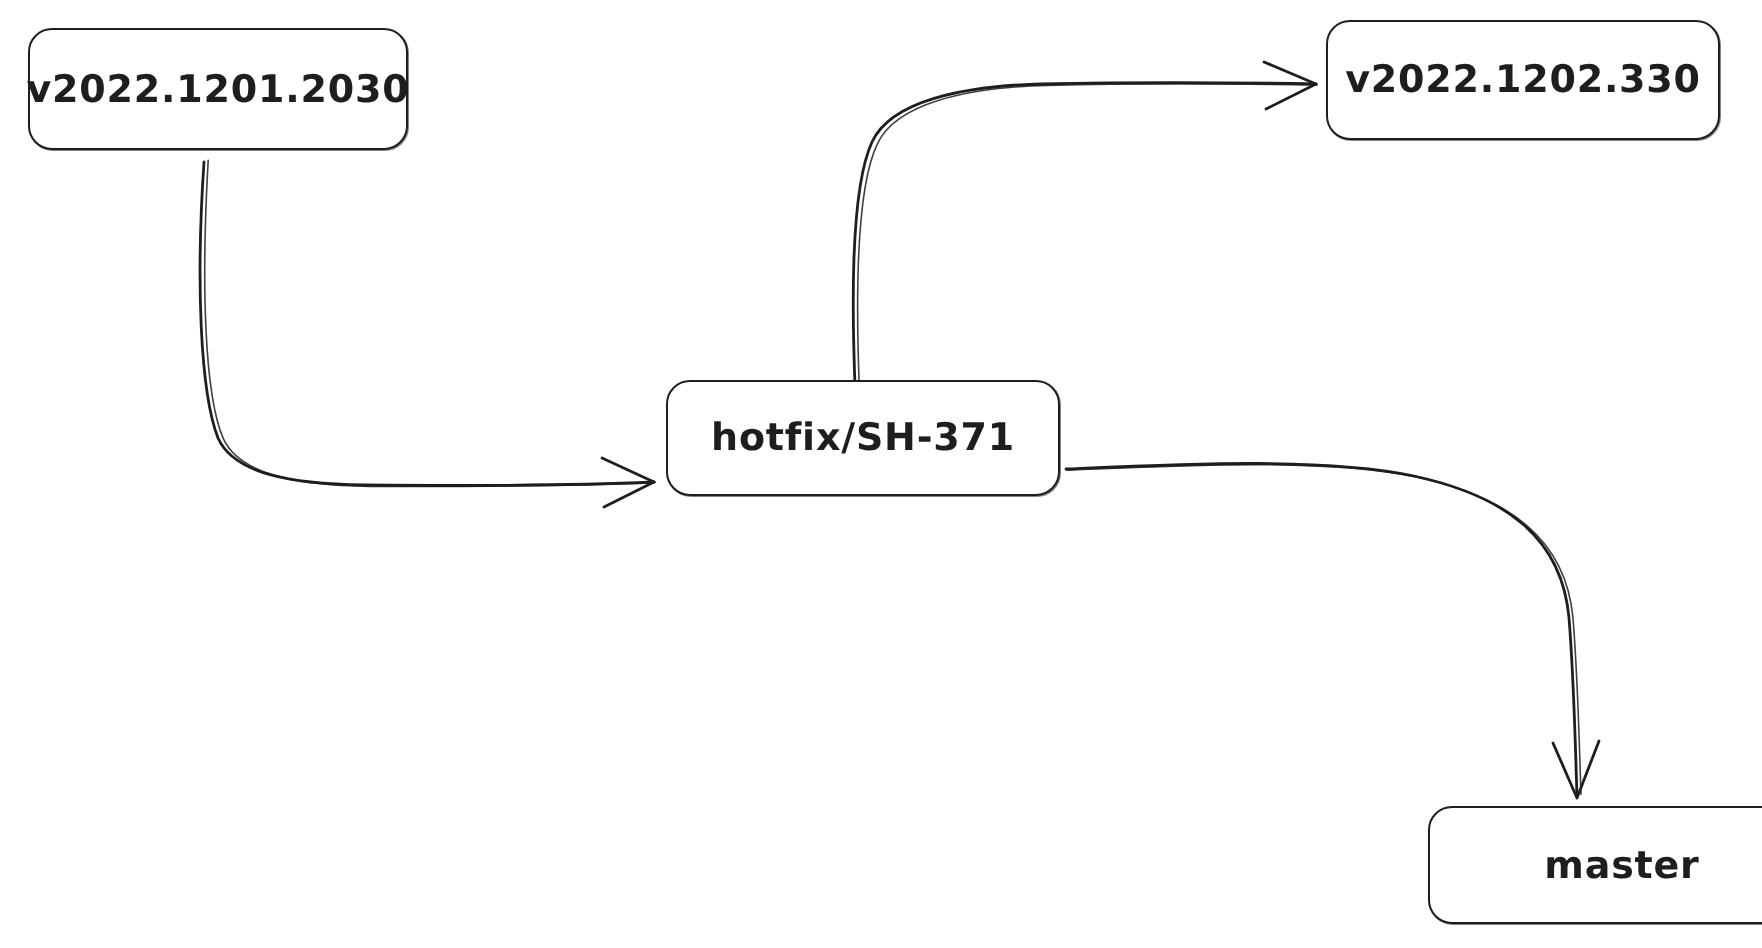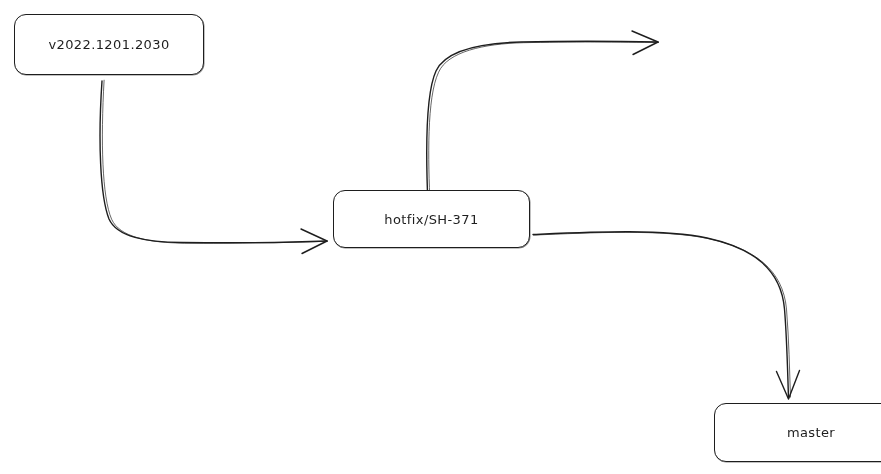--- a/index.html
+++ b/index.html
@@ -41,23 +41,24 @@
     border: 1.7px solid #1e1e1e;
     border-radius: 12px;
     background: #ffffff;
     display: flex;
     align-items: center;
     justify-content: center;
     box-shadow: 0.5px 0.5px 0 0 rgba(30,30,30,0.55);
   }
   .node-label {
     color: #1e1e1e;
-    font-size: 13px;
+    font-size: 19px;
     letter-spacing: 0.4px;
     white-space: nowrap;
+    font-weight: bold;
   }
   .node-release-2030 { left: 14px;  top: 14px;  width: 190px; height: 61px; }
   .node-release-330  { left: 663px; top: 10px;  width: 197px; height: 60px; }
   .node-hotfix       { left: 333px; top: 190px; width: 197px; height: 58px; }
   .node-master       { left: 714px; top: 403px; width: 194px; height: 59px; }
 </style>
 </head>
 <body>
 
 <div class="canvas">
@@ -80,20 +81,23 @@
       <path class="main" d="M 533 234.5 C 592 232 662 228.5 707 238 C 753 248 781 269 784.5 309 C 787 340 787.5 369 788.5 398"></path>
       <path class="ghost" d="M 533 236 C 592 233.5 662 230 708 239.5 C 754 249.5 782.5 270.5 786 310 C 788.5 341 789 370 790 398" transform="translate(0.5,-0.9)"></path>
       <path class="main" d="M 788.5 399 L 776.5 371.5 M 788.5 399 L 799.5 370.5"></path>
     </g>
   </svg>
 
   <div class="node node-release-2030">
     <span class="node-label">v2022.1201.2030</span>
   </div>
 
+  <div class="node node-release-330">
+    <span class="node-label">v2022.1202.330</span>
+  </div>
 
   <div class="node node-hotfix">
     <span class="node-label">hotfix/SH-371</span>
   </div>
 
   <div class="node node-master">
     <span class="node-label">master</span>
   </div>
 
 </div>

